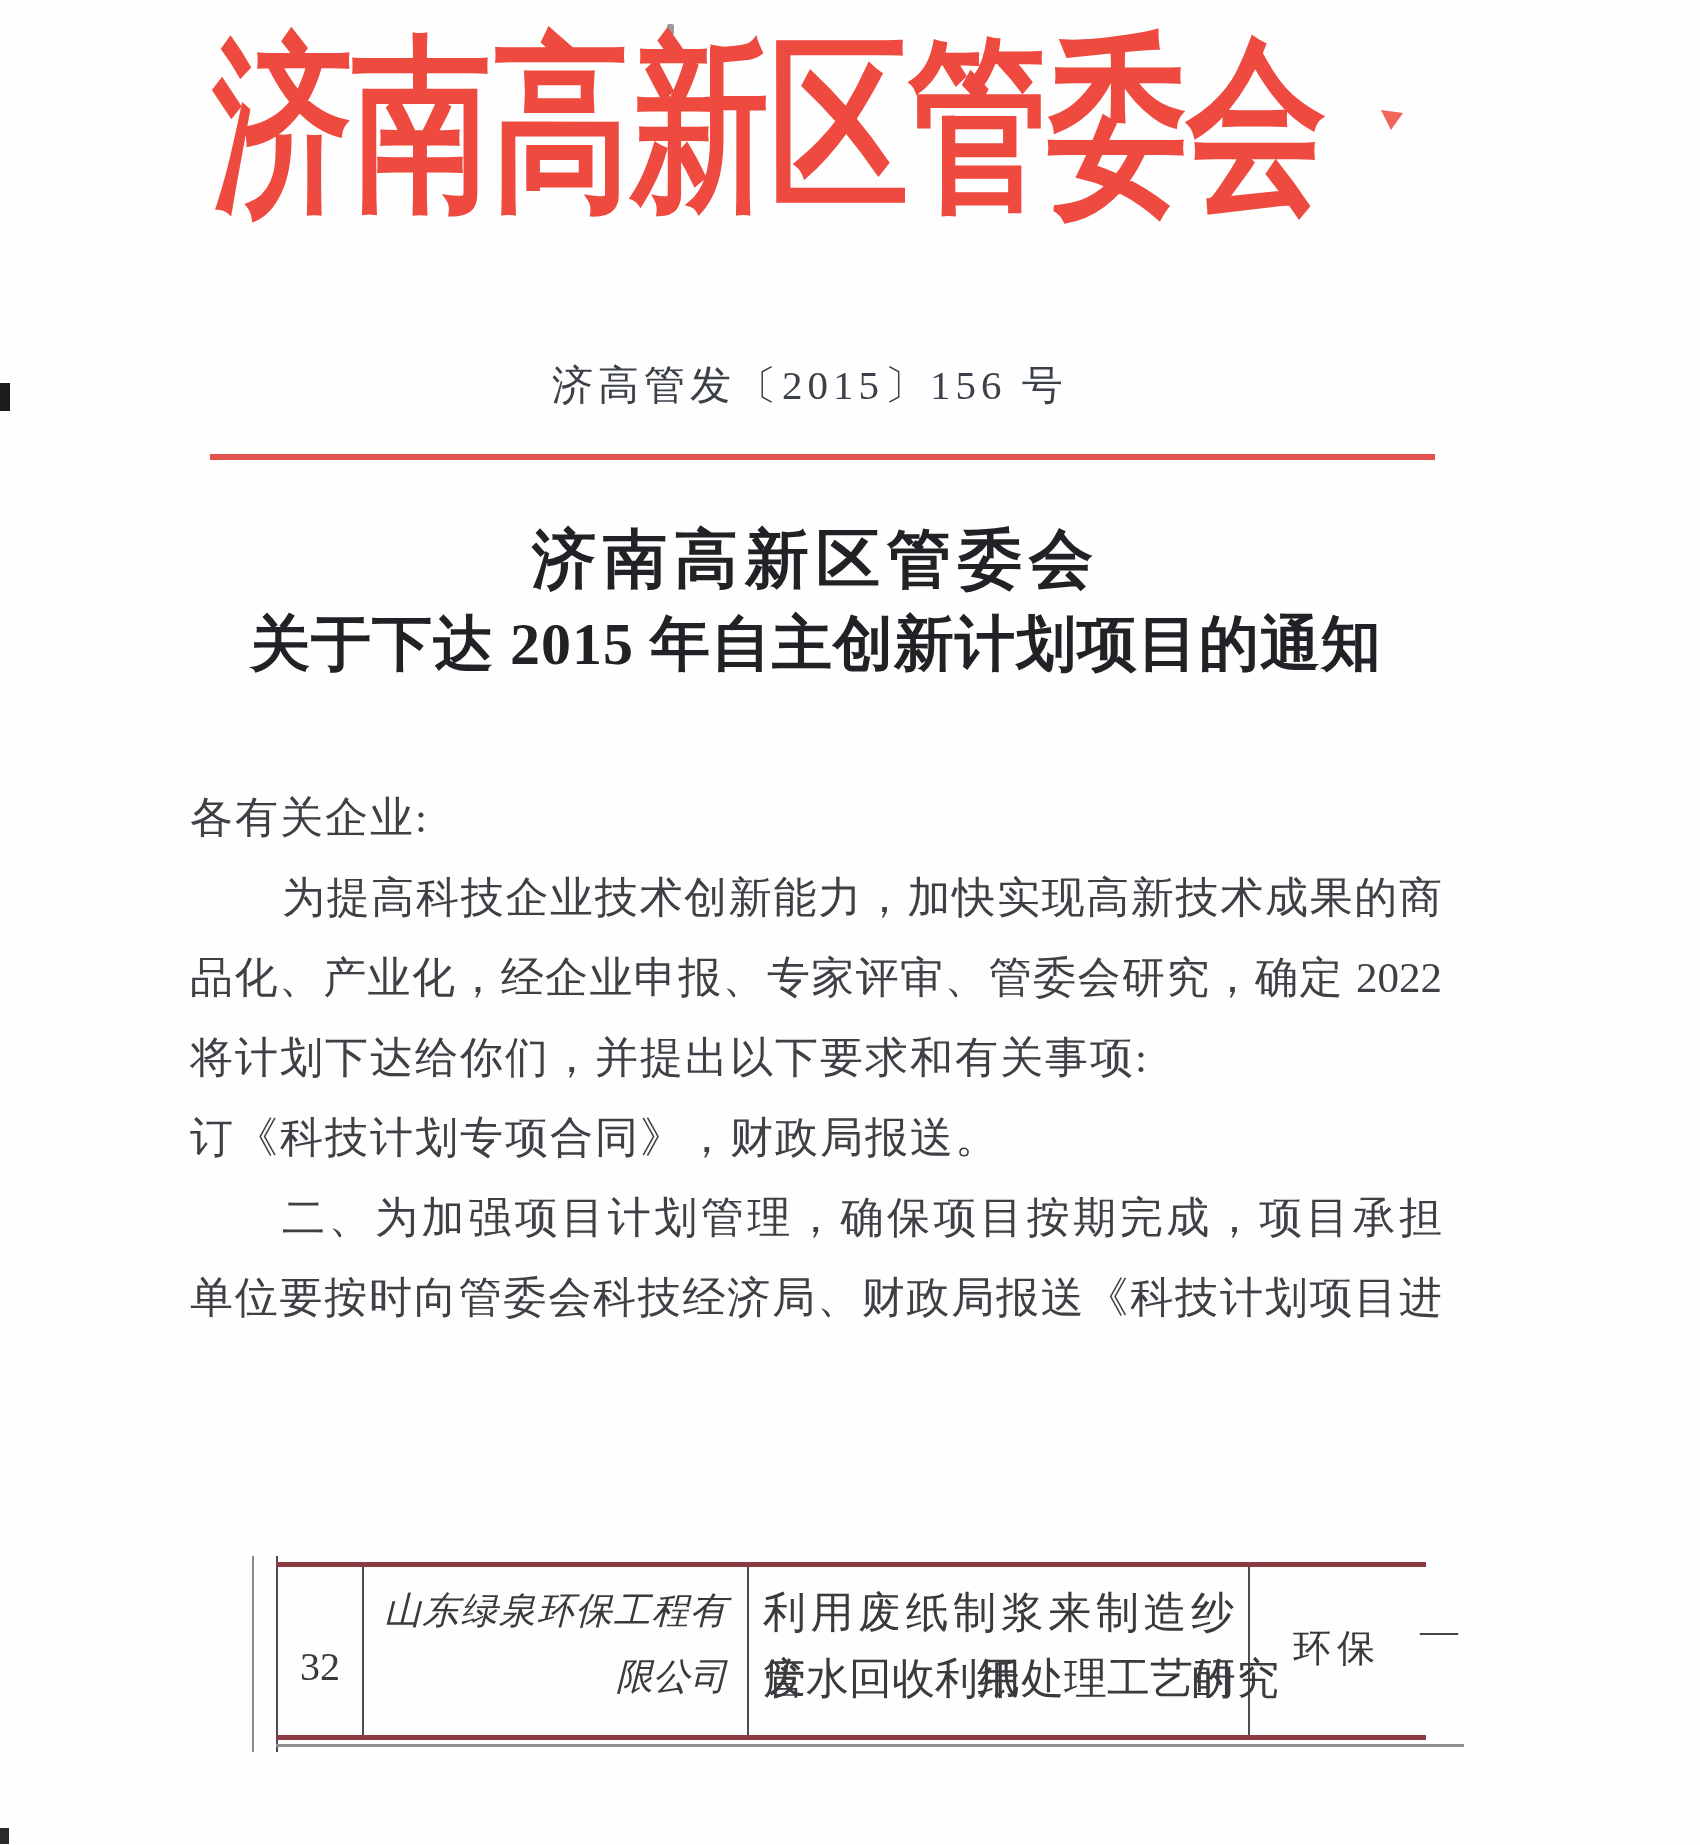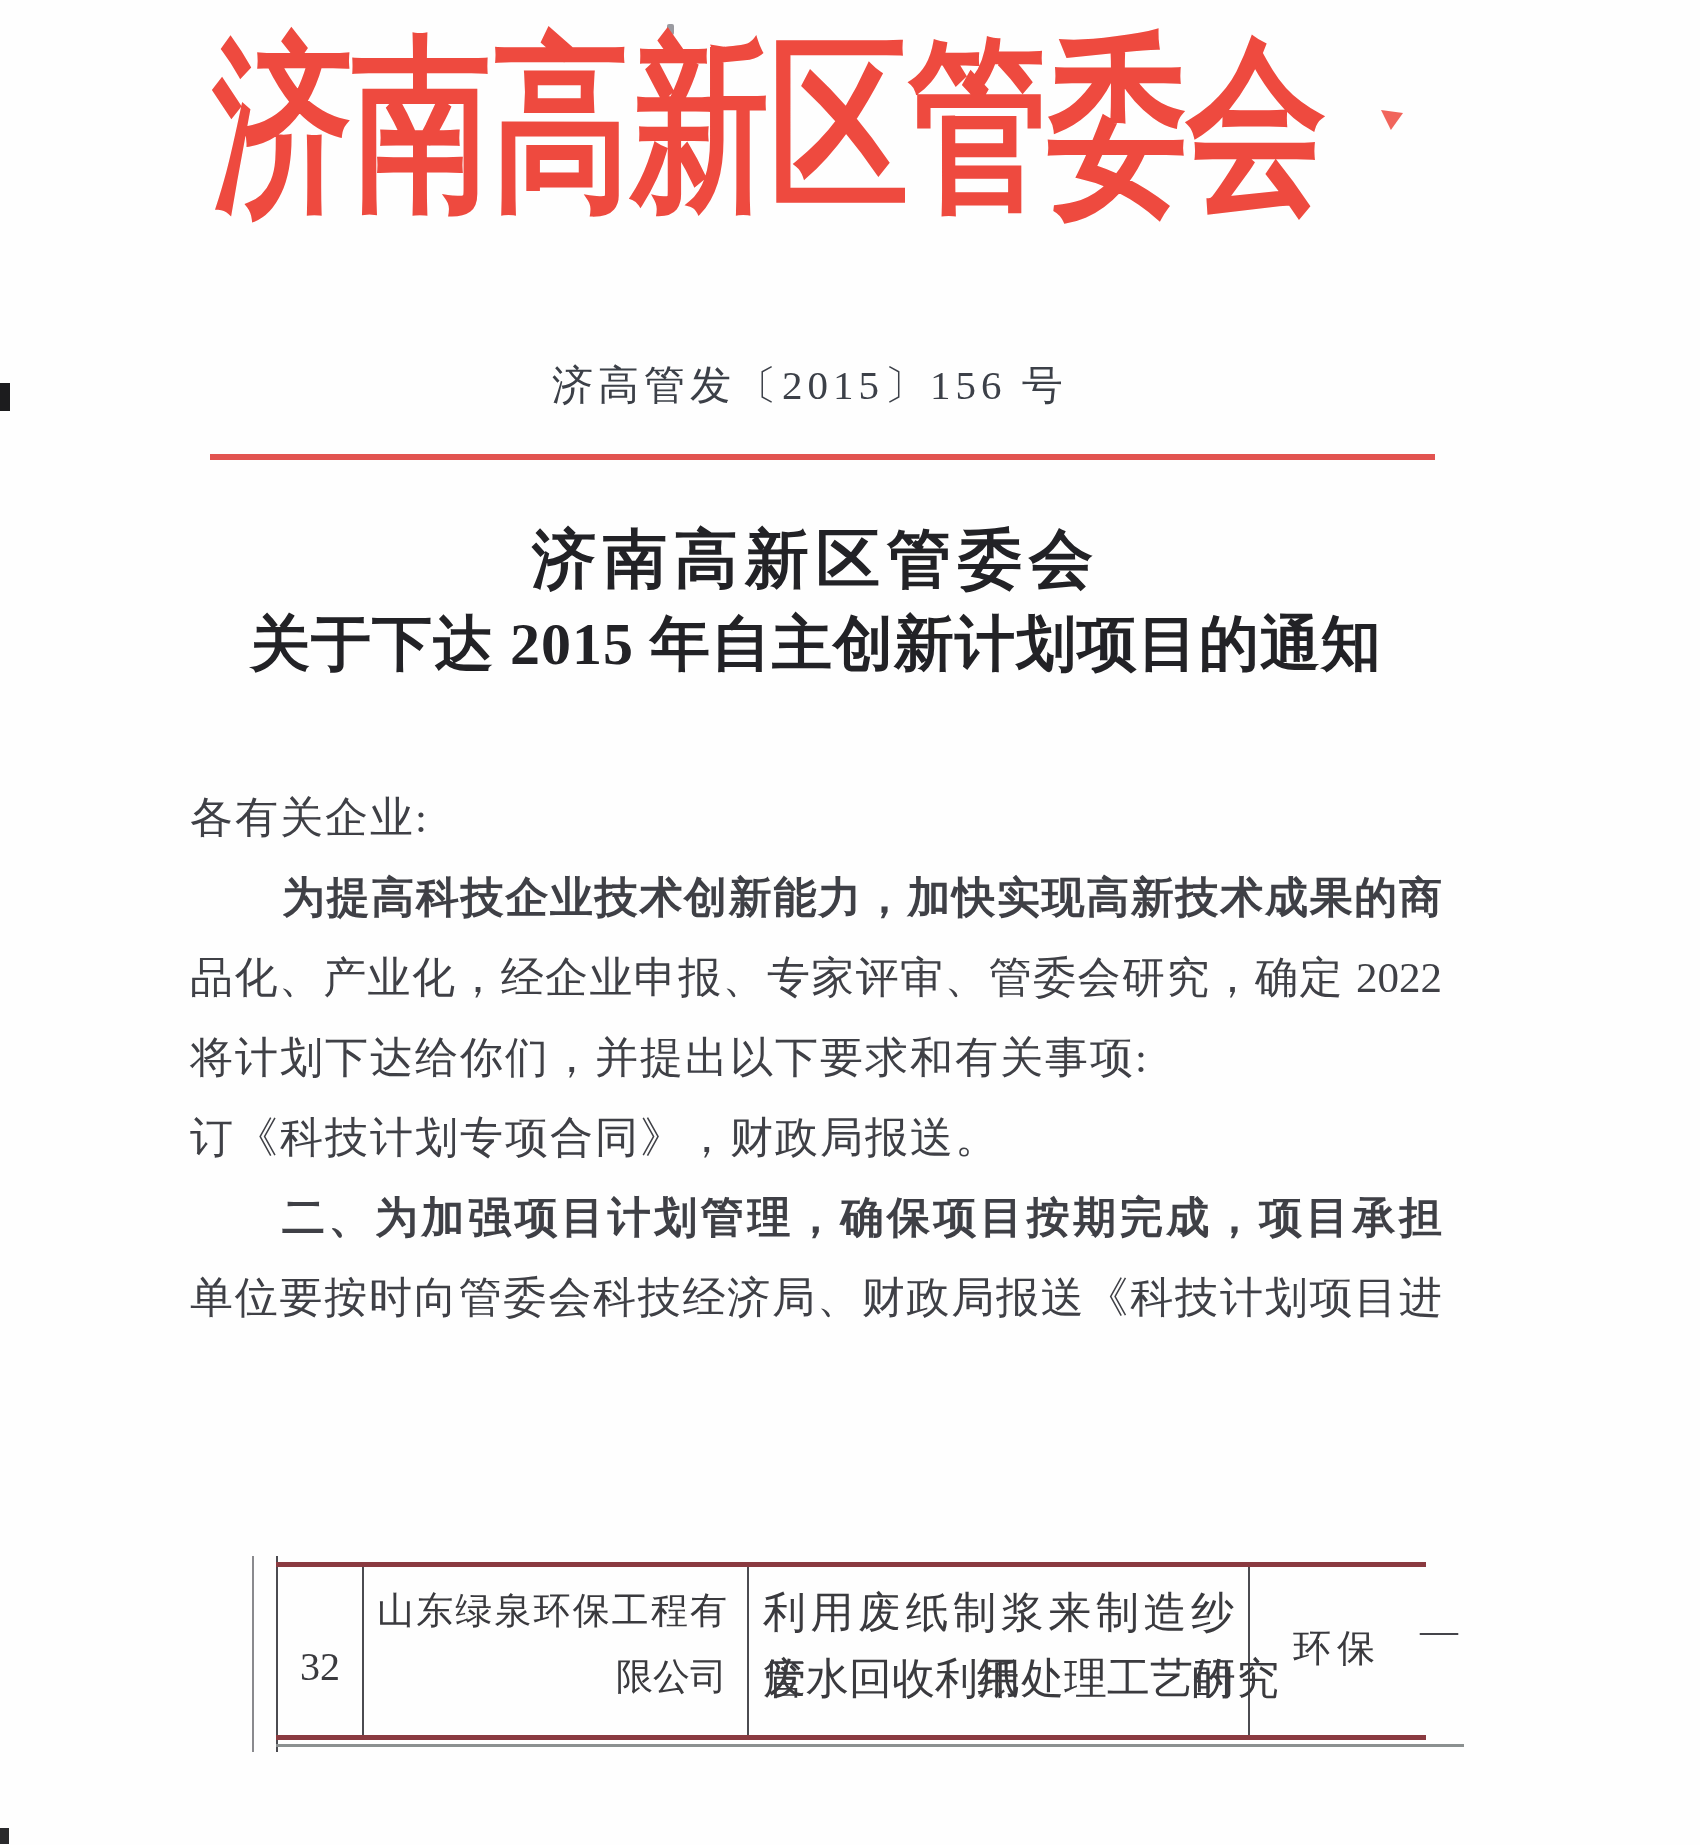--- a/index.html
+++ b/index.html
@@ -75,41 +75,41 @@
     line-height: 80px;
     white-space: nowrap;
     letter-spacing: 2px;
   }
   .bline.justify {
     white-space: normal;
     text-align: justify;
     text-align-last: justify;
     letter-spacing: 0;
   }
-  .bline.indent { padding-left: 92px; font-weight: bold; }
+  .bline.indent { padding-left: 92px; }
 
   
   .tbl-line { position: absolute; background: #8a3a40; }
   .tbl-hline-top    { left: 276px; top: 1562px; width: 1150px; height: 5px; }
   .tbl-hline-bottom { left: 276px; top: 1735px; width: 1150px; height: 5px; }
   .tbl-gray-bottom  { position: absolute; left: 276px; top: 1744px; width: 1188px; height: 3px; background: #8b9090; }
   .tbl-v { position: absolute; width: 2px; background: #4b4b50; top: 1562px; height: 178px; }
   .tbl-v.v-outer  { left: 252px; top: 1556px; height: 196px; background: #8a8a8e; }
   .tbl-v.v-left   { left: 276px; top: 1556px; height: 196px; }
   .tbl-v.v-seq    { left: 362px; }
   .tbl-v.v-comp   { left: 747px; }
   .tbl-v.v-proj   { left: 1248px; }
 
   .cell { position: absolute; color: #3a3a3e; }
   .cell-seq {
     left: 278px; top: 1562px; width: 84px; height: 209px;
     display: flex; align-items: center; justify-content: center;
     font-size: 40px;
   }
-  .cell-company { left: 362px; top: 1578px; width: 385px; padding: 0 20px 0 15px; box-sizing: border-box; font-size: 37px; }
+  .cell-company { left: 362px; top: 1578px; width: 385px; padding: 0 20px 0 22px; box-sizing: border-box; font-size: 37px; font-style: italic; }
   .cell-project { left: 747px; top: 1580px; width: 501px; padding: 0 14px 0 16px; box-sizing: border-box; font-size: 43px; }
   .cell-line { line-height: 66px; height: 66px; white-space: nowrap; text-align: right; }
   .cell-line.cjust { white-space: normal; text-align: justify; text-align-last: justify; }
   .cell-field {
     left: 1248px; top: 1562px; width: 178px; height: 173px;
     display: flex; align-items: center; justify-content: center;
     font-size: 38px; letter-spacing: 6px;
   }
   .cell-partial {
     left: 1420px; top: 1598px; width: 46px; height: 64px;

